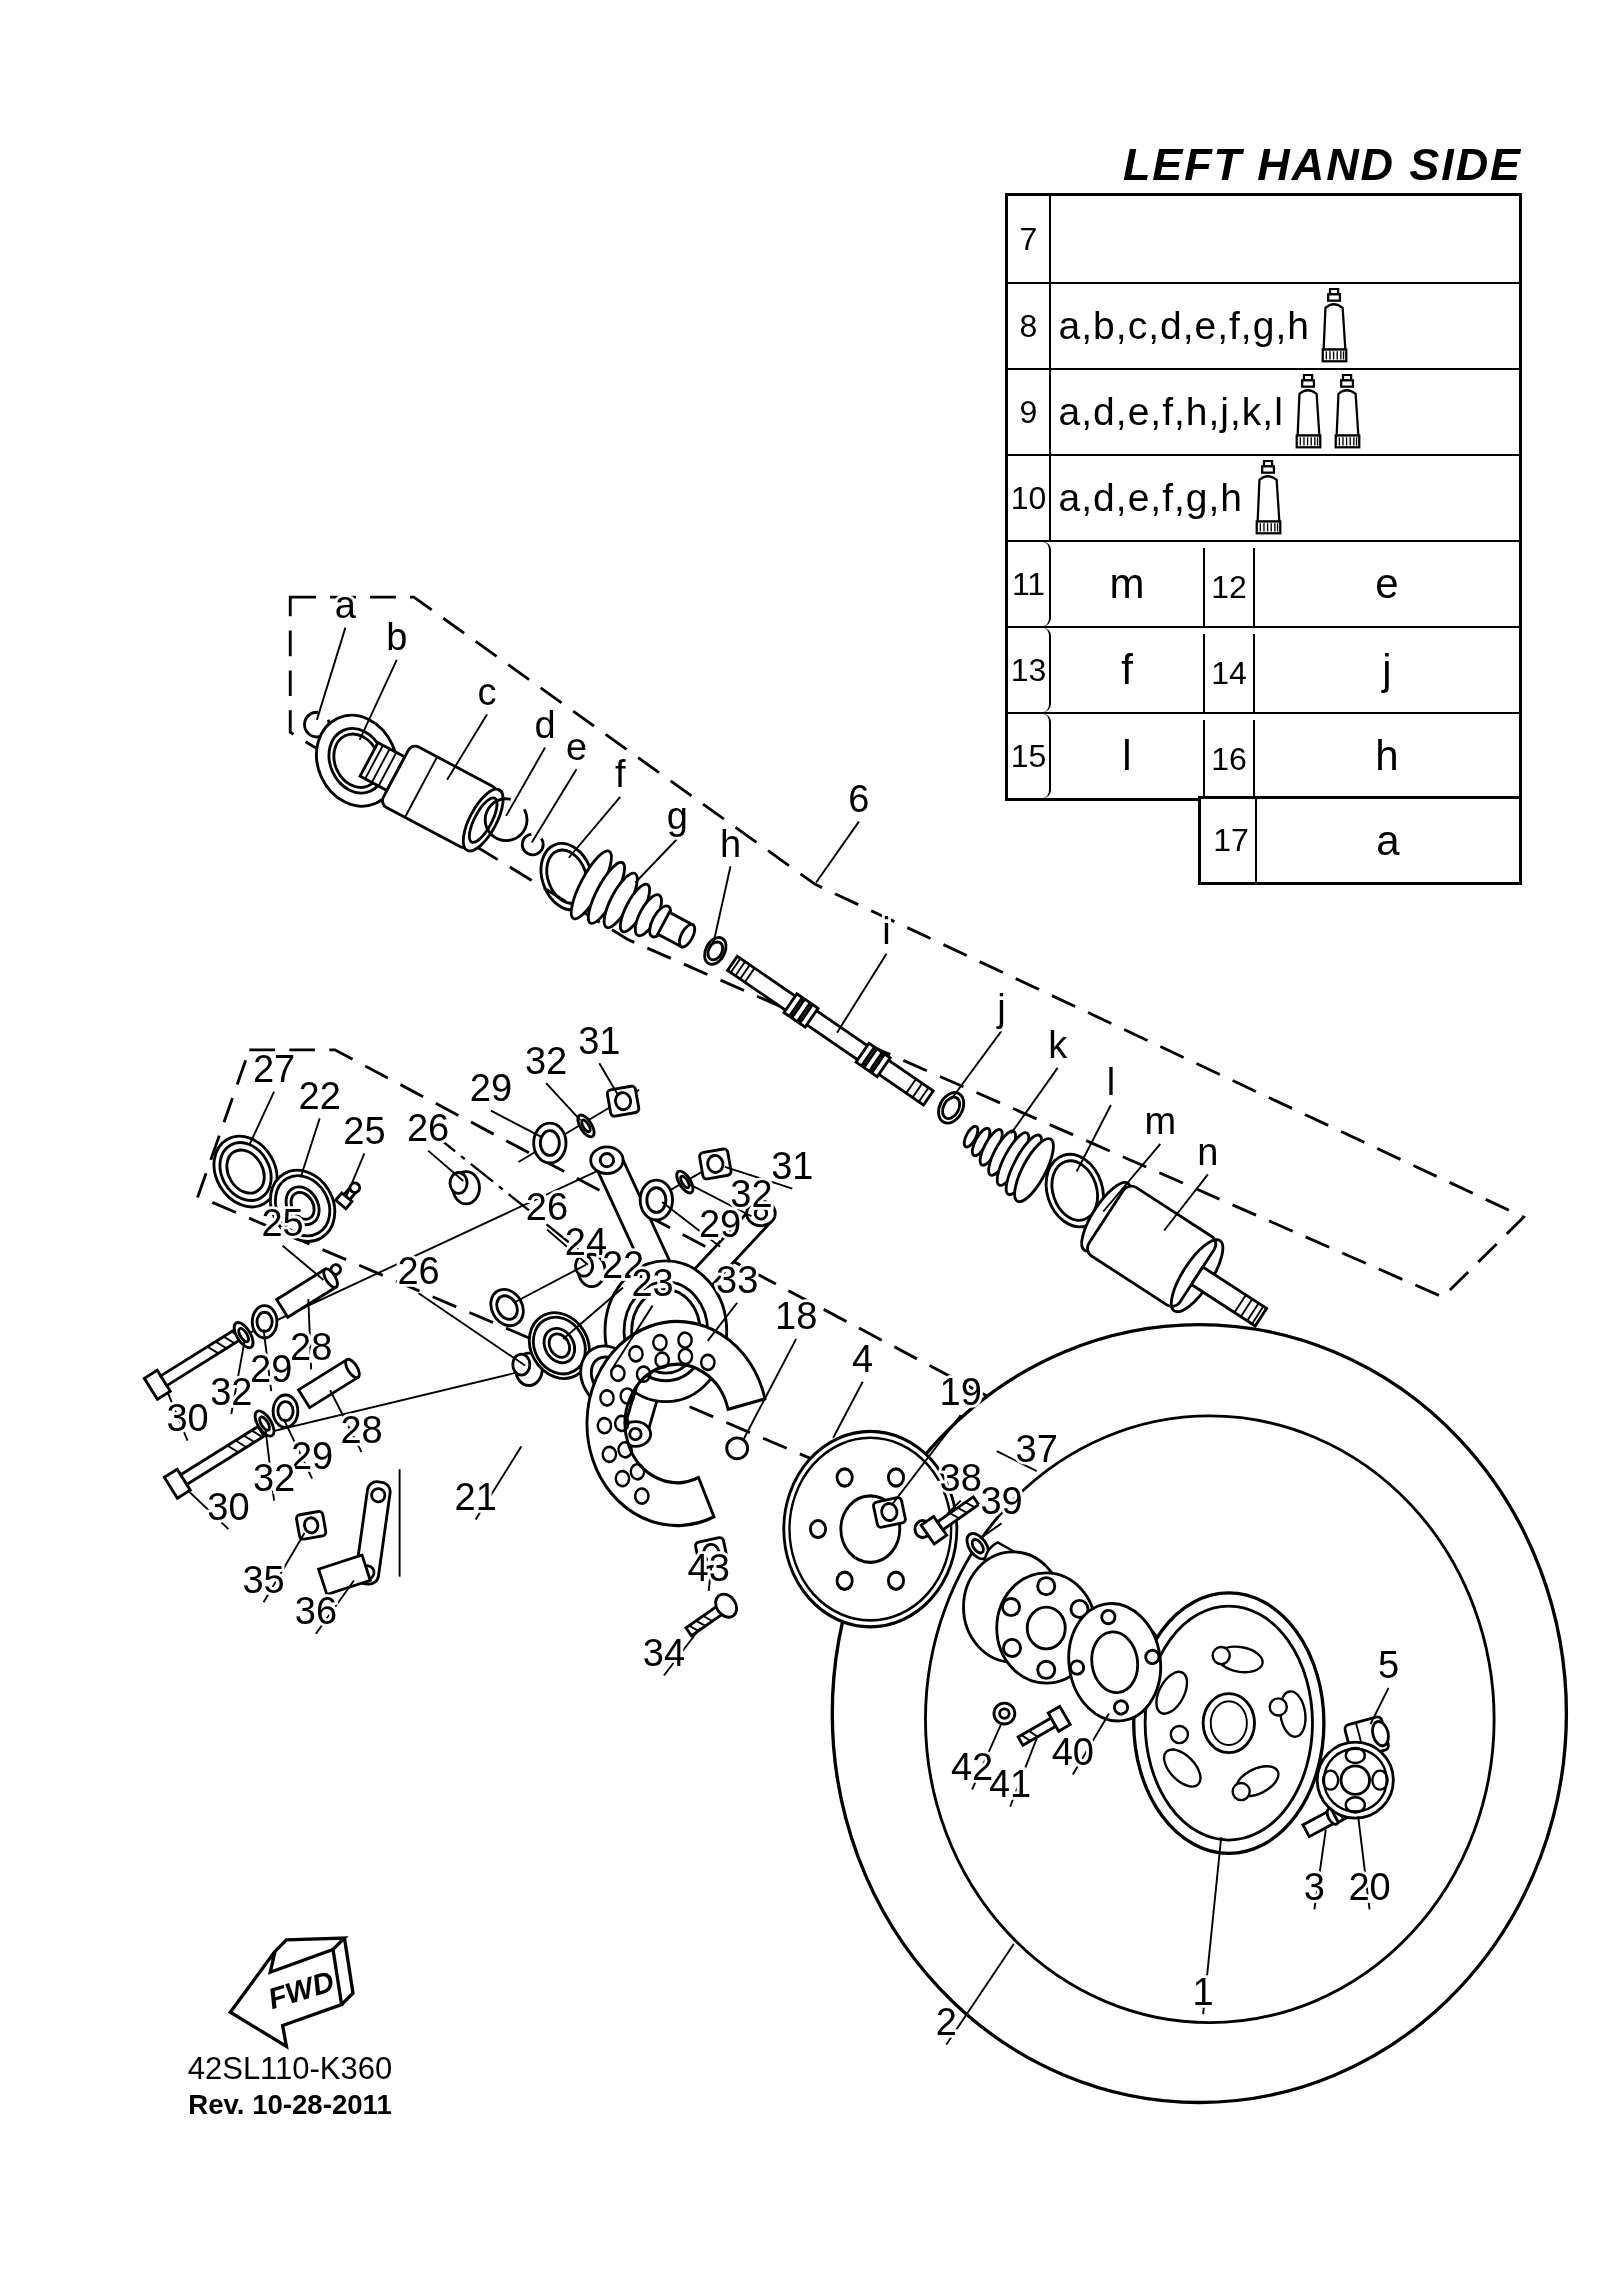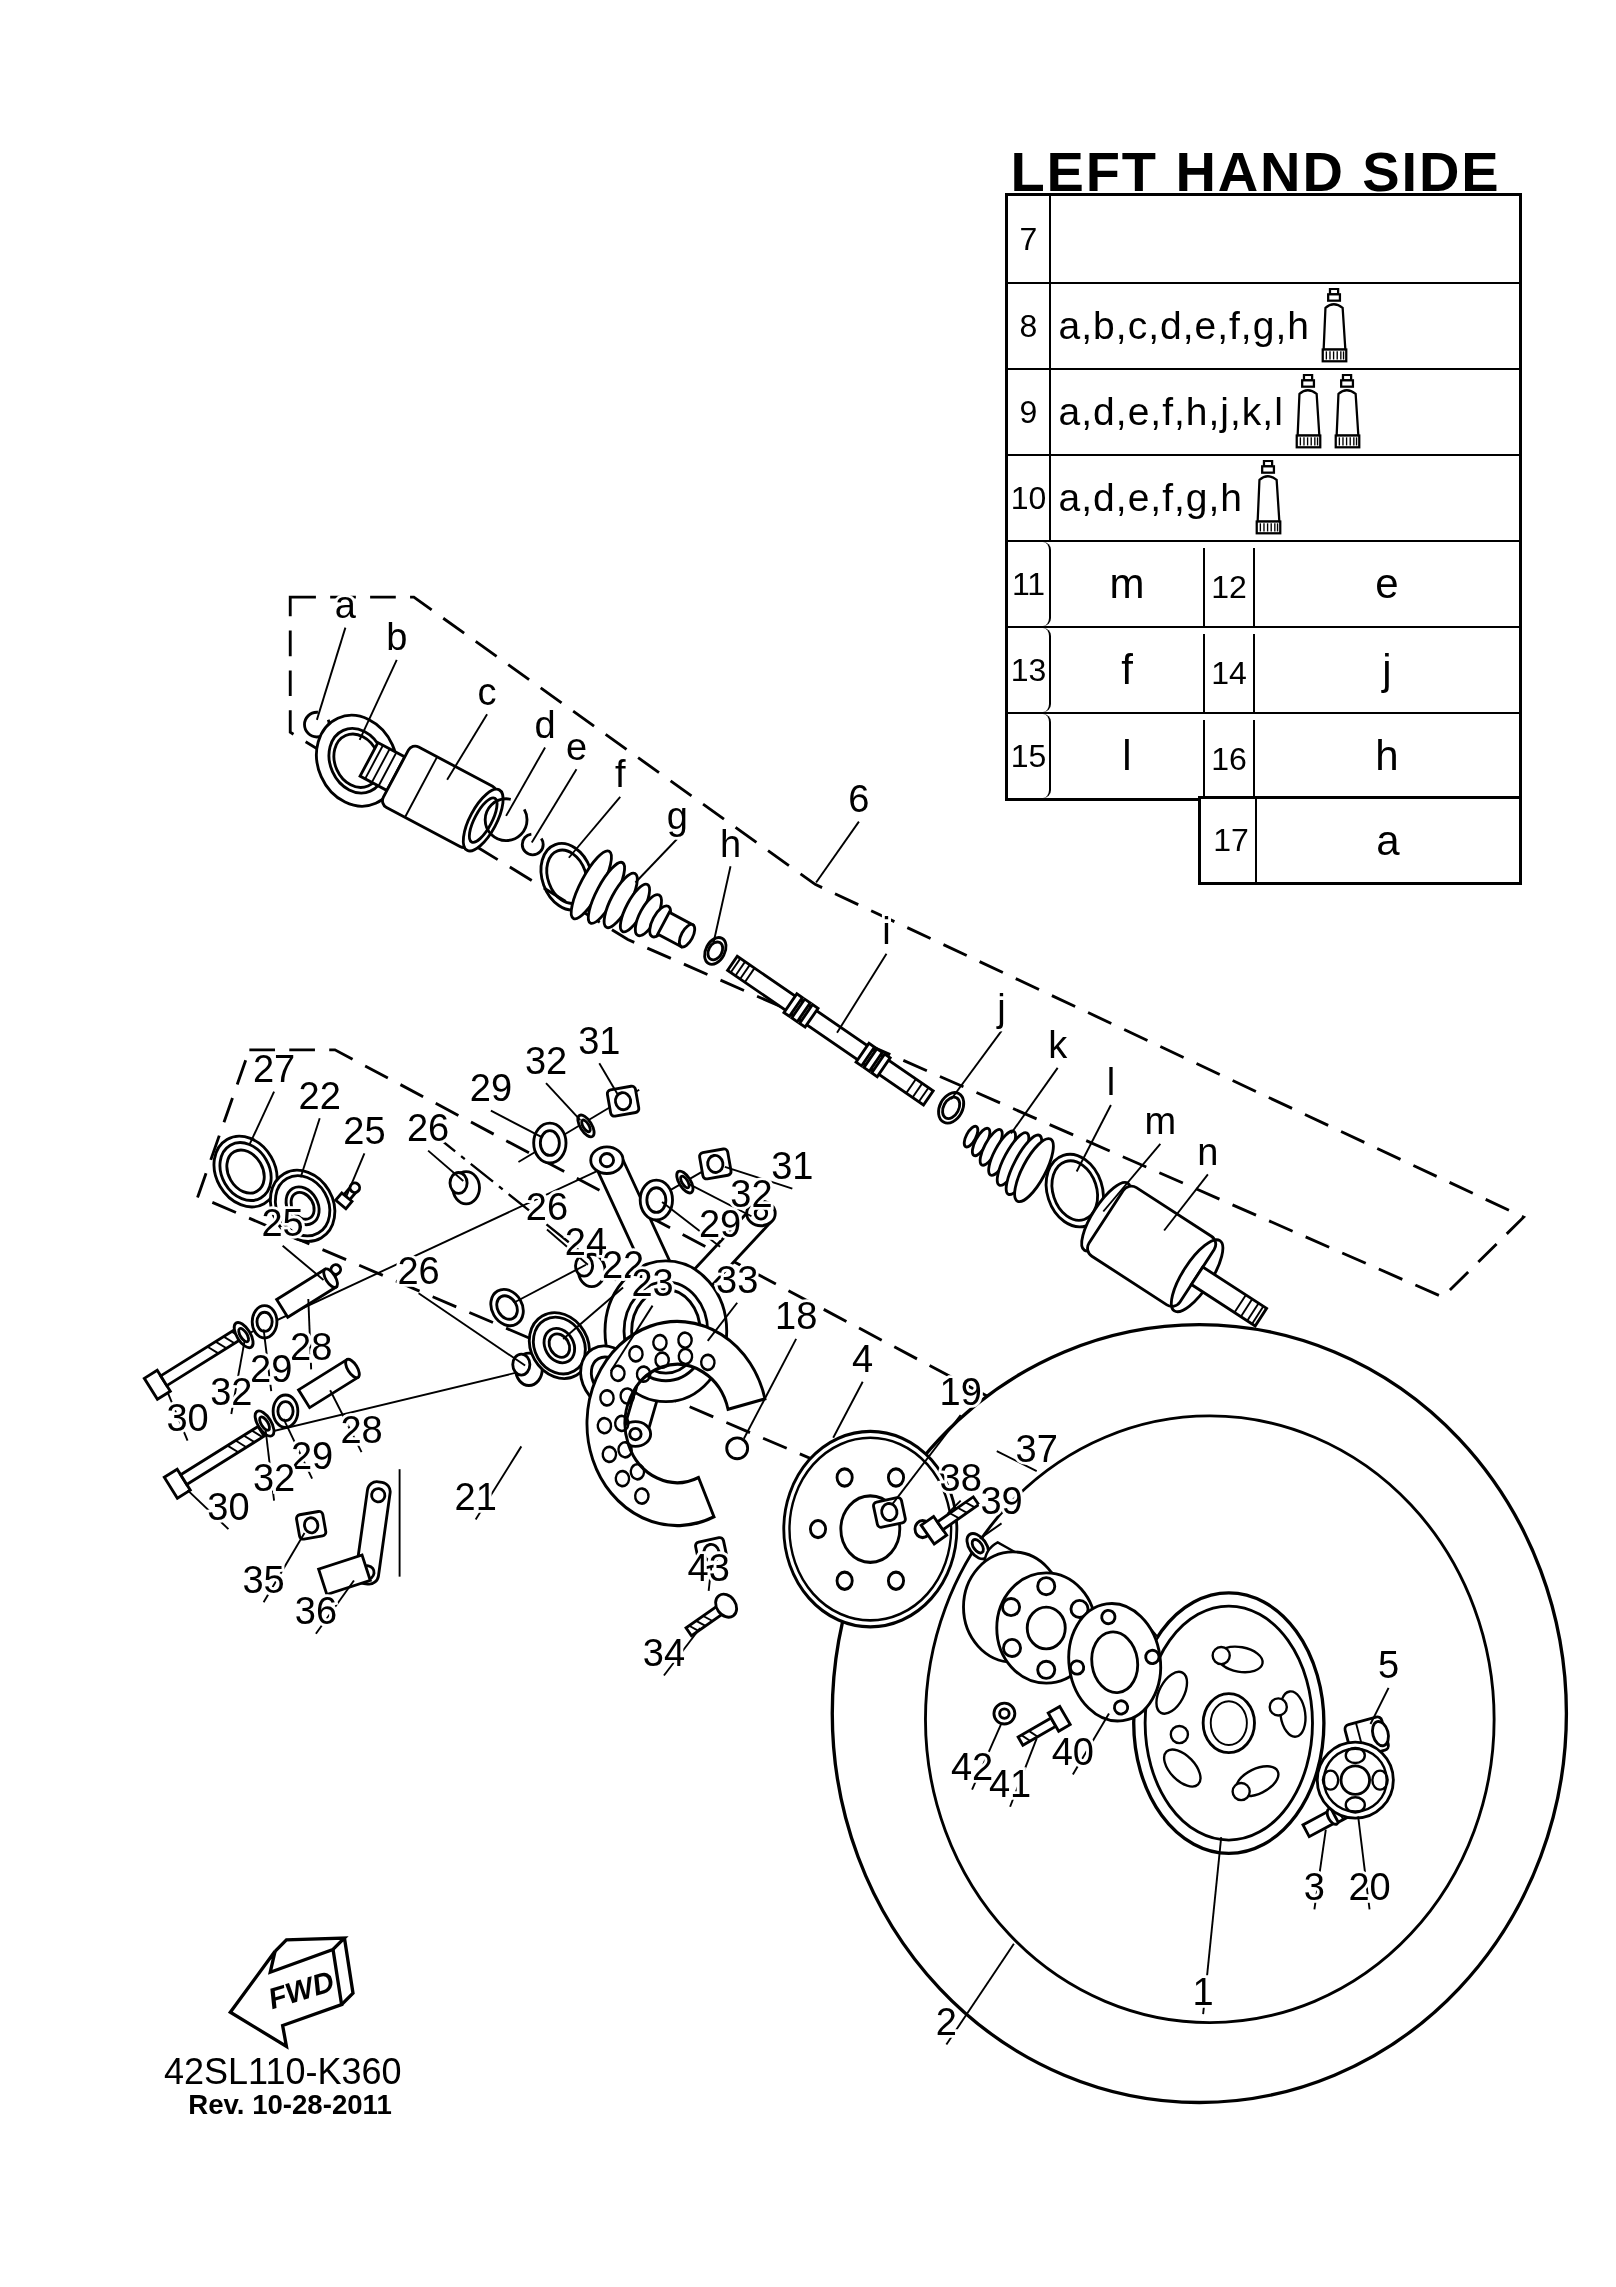--- a/index.html
+++ b/index.html
@@ -1,21 +1,21 @@
 <!DOCTYPE html>
 <html style="font-size:15px"><head>
 <meta charset="utf-8">
 <style>
   html,body{margin:0;padding:0;background:#fff;}
   body{width:1617px;height:2287px;position:relative;overflow:hidden;
        font-family:"Liberation Sans",sans-serif;color:#000;}
   .layer{position:absolute;left:0;top:0;}
   
-  .big-title{position:absolute;left:989px;top:139px;width:533px;text-align:center;
-             font-size:56px;font-weight:700;letter-spacing:1.9px;white-space:nowrap;}
+  .big-title{position:absolute;left:989px;top:139px;width:533px;text-align:right;
+             font-size:45px;font-weight:700;font-style:italic;letter-spacing:1.9px;white-space:nowrap;}
   
   .parts-table{position:absolute;left:1005px;top:193px;width:517px;border:3.8px solid #000;
                box-sizing:border-box;background:#fff;}
   .wrow{display:flex;height:86px;align-items:center;border-top:2.9px solid #000;box-sizing:border-box;}
   .wrow.first{border-top:none;}
   .ncell{width:41px;flex:none;align-self:stretch;border-right:2.9px solid #000;display:flex;
          align-items:center;justify-content:center;font-size:32px;}
   .letters{font-size:39px;padding-left:7.6px;white-space:nowrap;display:flex;align-items:center;letter-spacing:1px;}
   .boxed{border:2.9px dashed #000;padding:0 6.7px;margin-left:1px;}
   .tubes{display:flex;gap:7.6px;margin-left:9.5px;align-items:flex-end;}
@@ -23,21 +23,21 @@
   .prow{display:flex;height:86px;border-top:2.9px solid #000;box-sizing:border-box;align-items:stretch;}
   .ncell2L{width:41px;flex:none;border-right:2.9px solid #000;display:flex;align-items:center;justify-content:center;font-size:32px;border-radius:8px;}
   .lcellL{width:152px;flex:none;display:flex;align-items:center;justify-content:center;font-size:42px;}
   .ncell2R{width:48px;flex:none;border-left:2.9px solid #000;border-right:2.9px solid #000;display:flex;align-items:center;justify-content:center;font-size:32px;margin-top:6px;}
   .lcellR{flex:1;display:flex;align-items:center;justify-content:center;font-size:42px;}
   .tail-row{position:absolute;left:1198px;top:796px;width:324px;height:89px;border:3.8px solid #000;
             box-sizing:border-box;display:flex;background:#fff;}
   .ncell3{width:48px;flex:none;border-right:2.9px solid #000;display:flex;align-items:center;justify-content:center;font-size:32px;margin-left:6px;}
   .lcell3{flex:1;display:flex;align-items:center;justify-content:center;font-size:42px;}
   
-  .part-code{position:absolute;left:164px;top:2051px;width:228px;text-align:right;font-size:36px;white-space:nowrap;}
+  .part-code{position:absolute;left:176px;top:2051px;width:228px;text-align:center;font-size:31px;white-space:nowrap;}
   .rev-line{position:absolute;left:176px;top:2089px;width:228px;text-align:center;font-size:27.6px;font-weight:700;white-space:nowrap;}
   svg text.lbl{font-family:"Liberation Sans",sans-serif;font-size:40px;fill:#000;}
 </style>
 </head>
 <body>
 
 <svg class="layer" width="1617" height="2287" viewBox="0 0 1700 2405">
   <defs>
     <symbol id="tube-sym" viewBox="0 0 34 84">
       <g fill="#fff" stroke="#000" stroke-width="2.5">

